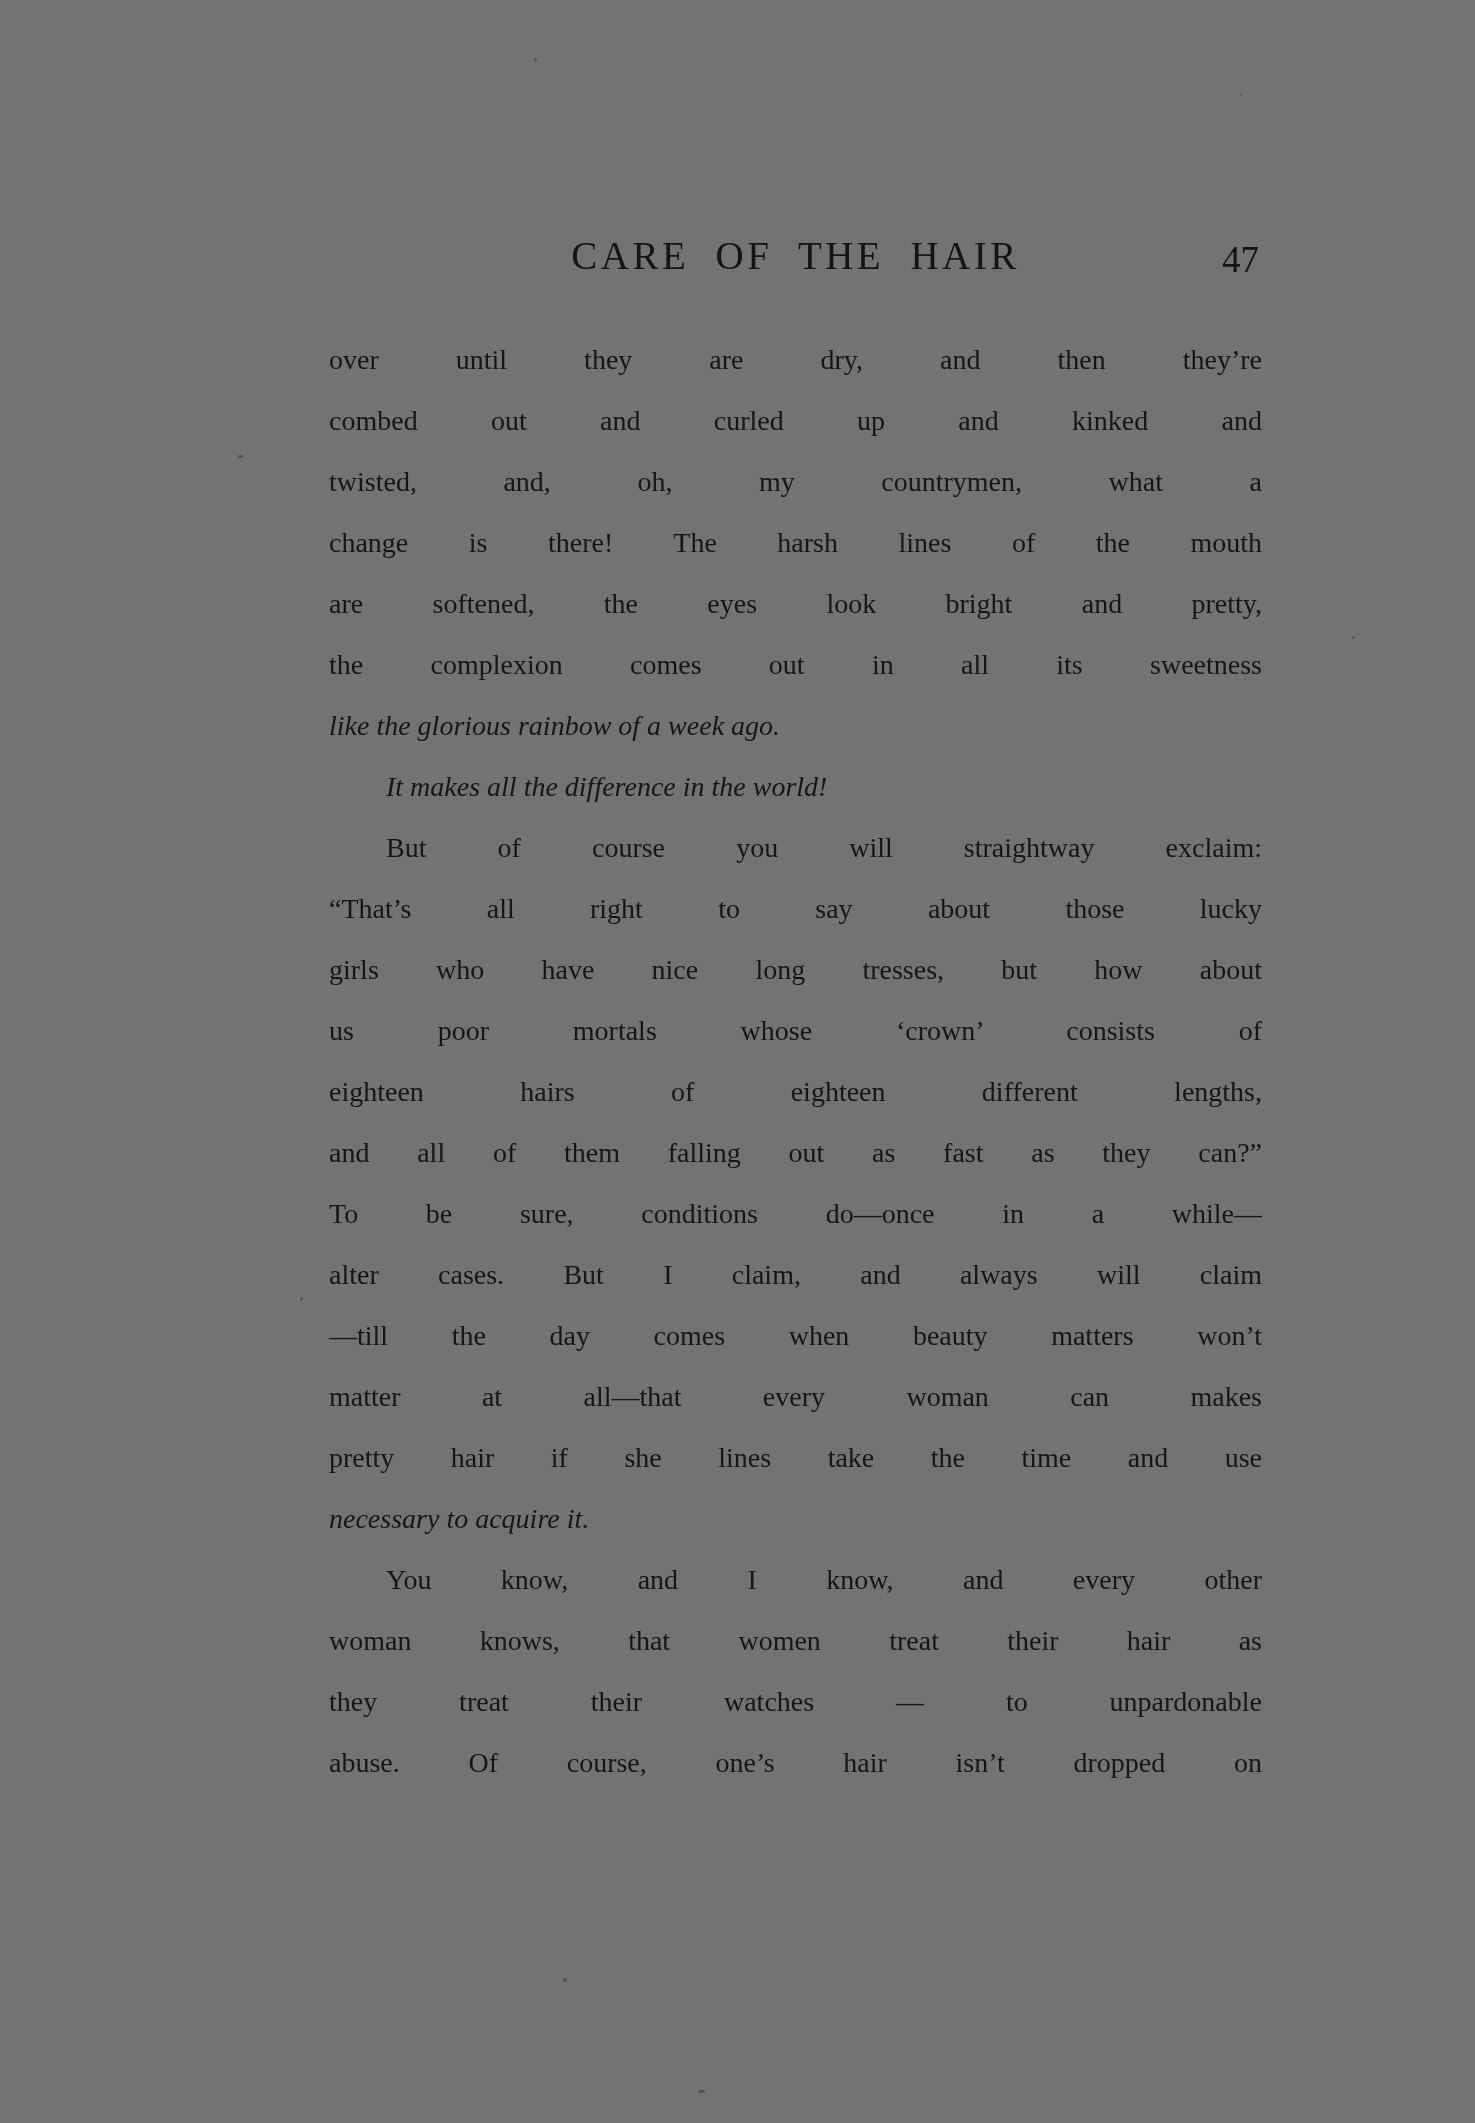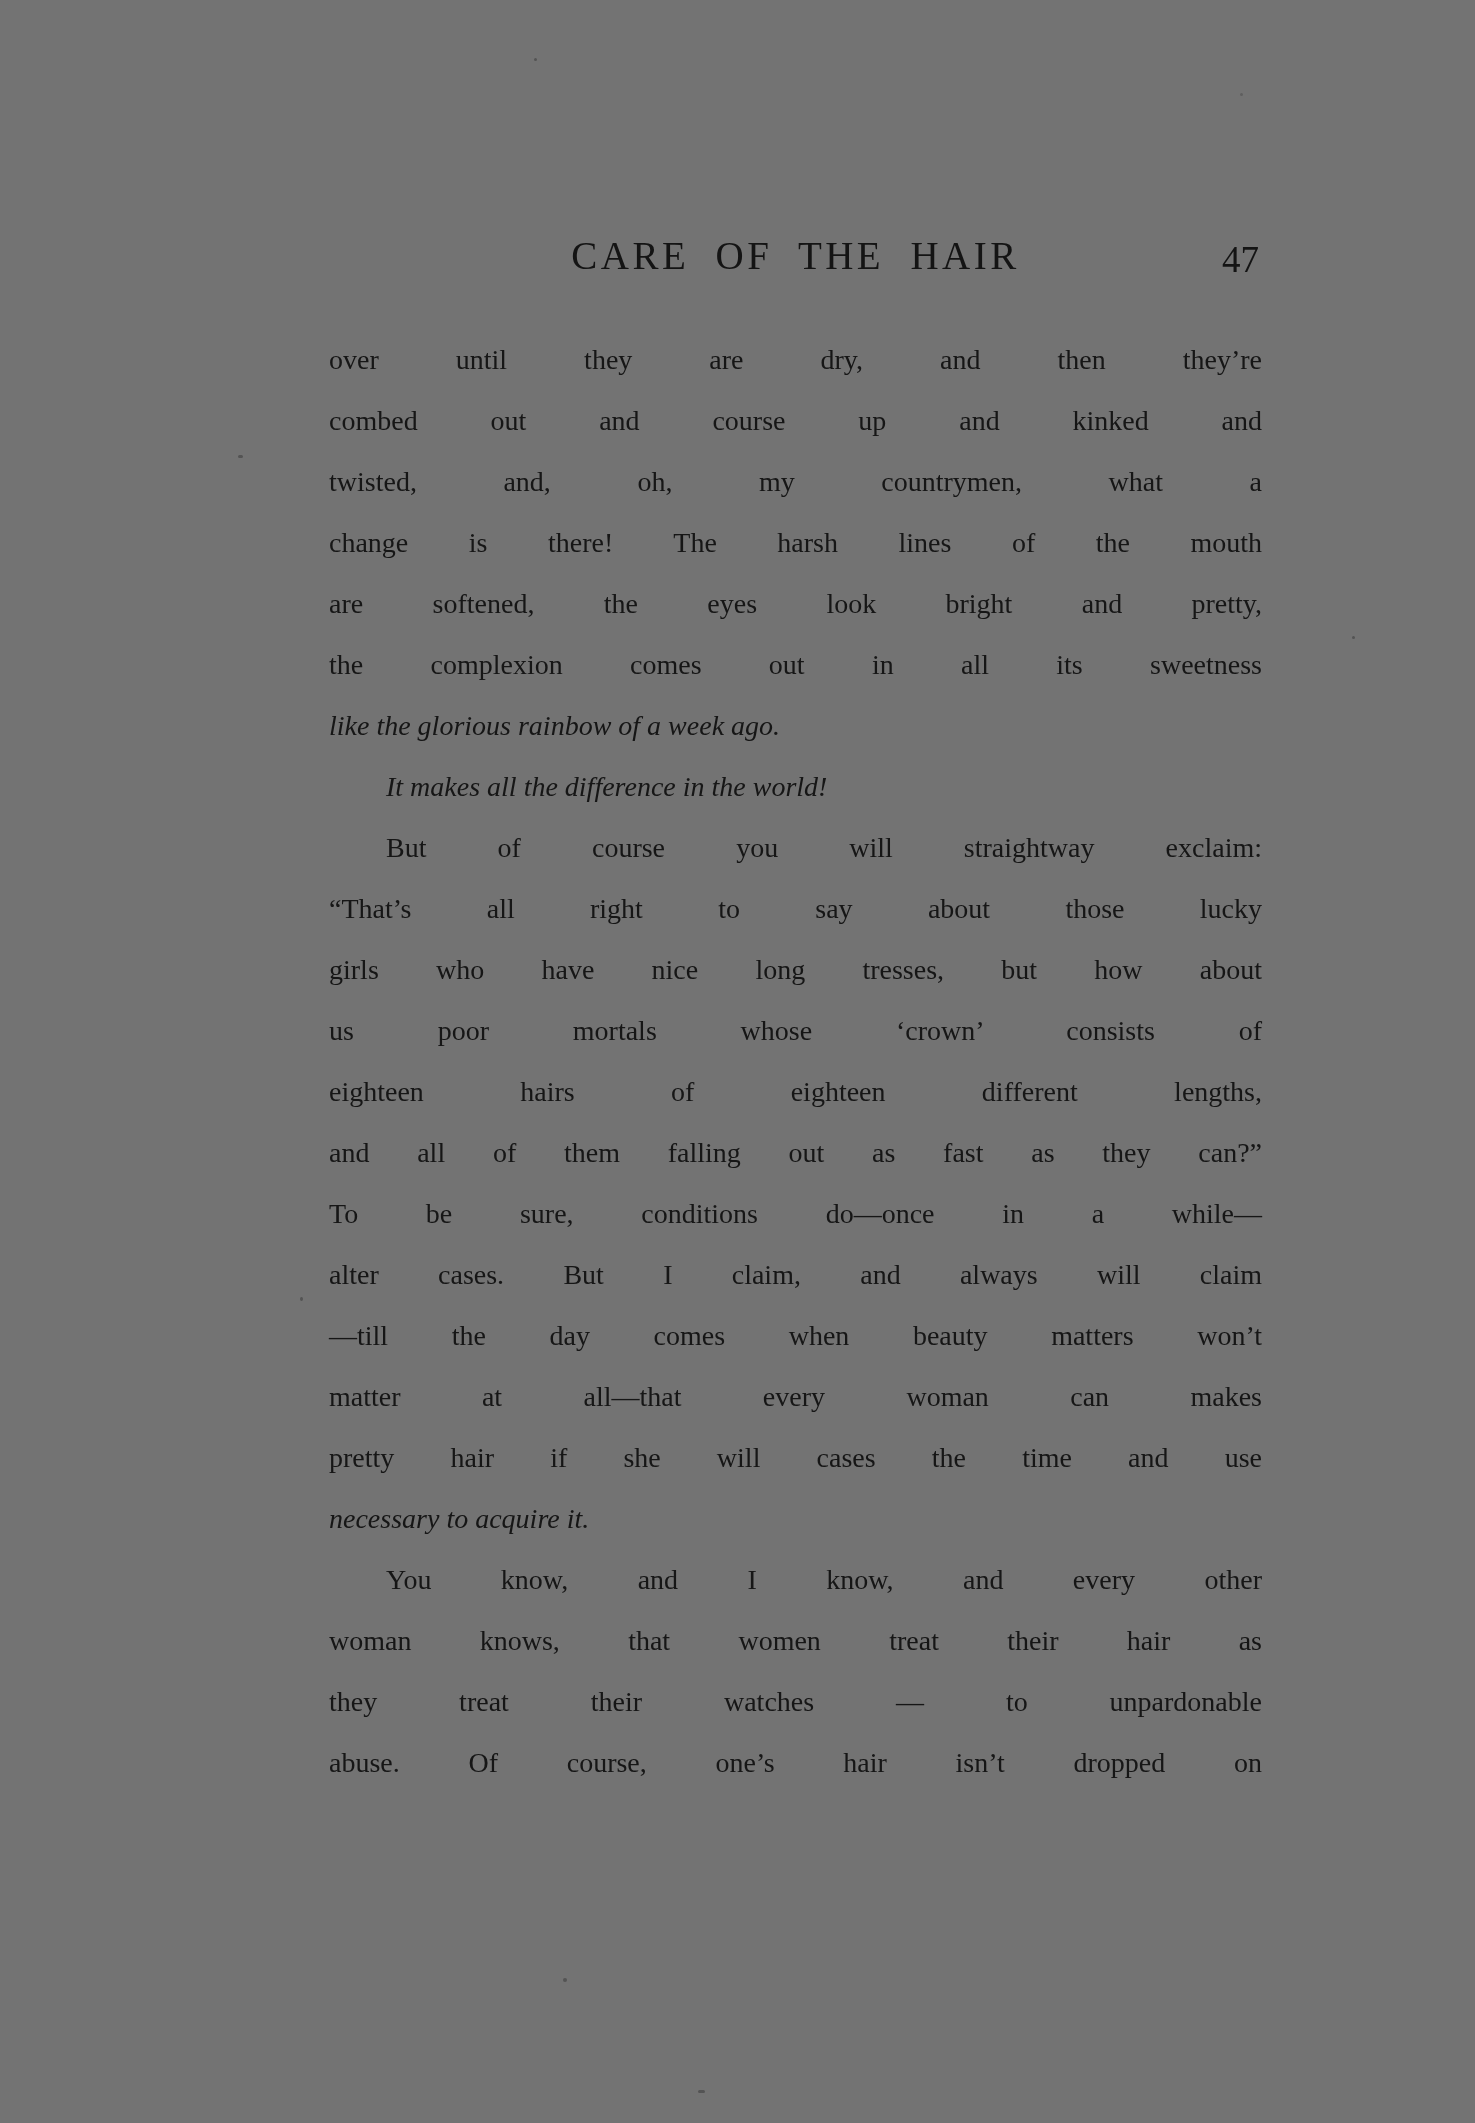--- a/index.html
+++ b/index.html
@@ -79,40 +79,40 @@
 <div class="page">
 
   <header class="running-head">
     <div class="head-title">CARE OF THE HAIR</div>
     <div class="page-number">47</div>
   </header>
 
   <main class="text-block">
 
     <div class="line j">over until they are dry, and then they’re</div>
-    <div class="line j">combed out and course up and kinked and</div>
+    <div class="line j">combed out and curled up and kinked and</div>
     <div class="line j">twisted, and, oh, my countrymen, what a</div>
     <div class="line j">change is there!  The harsh lines of the mouth</div>
     <div class="line j">are softened, the eyes look bright and pretty,</div>
     <div class="line j">the complexion comes out in all its sweetness</div>
     <div class="line e">like the glorious rainbow of a week ago.</div>
 
     <div class="line i e">It makes all the difference in the world!</div>
 
     <div class="line i j">But of course you will straightway exclaim:</div>
     <div class="line j">“That’s all right to say about those lucky</div>
     <div class="line j">girls who have nice long tresses, but how about</div>
     <div class="line j">us poor mortals whose ‘crown’ consists of</div>
     <div class="line j">eighteen hairs of eighteen different lengths,</div>
     <div class="line j">and all of them falling out as fast as they can?”</div>
     <div class="line j">To be sure, conditions do—once in a while—</div>
     <div class="line j">alter cases.  But I claim, and always will claim</div>
     <div class="line j">—till the day comes when beauty matters won’t</div>
     <div class="line j">matter at all—that every woman can makes</div>
-    <div class="line j">pretty hair if she will cases the time and use</div>
+    <div class="line j">pretty hair if she lines take the time and use</div>
     <div class="line e">necessary to acquire it.</div>
 
     <div class="line i j">You know, and I know, and every other</div>
     <div class="line j">woman knows, that women treat their hair as</div>
     <div class="line j">they treat their watches — to unpardonable</div>
     <div class="line j">abuse.  Of course, one’s hair isn’t dropped on</div>
   </main>
 
   <div class="speck" style="left:534px; top:58px;  width:3px; height:3px;"></div>
   <div class="speck" style="left:238px; top:455px; width:5px; height:3px; border-radius:2px;"></div>

